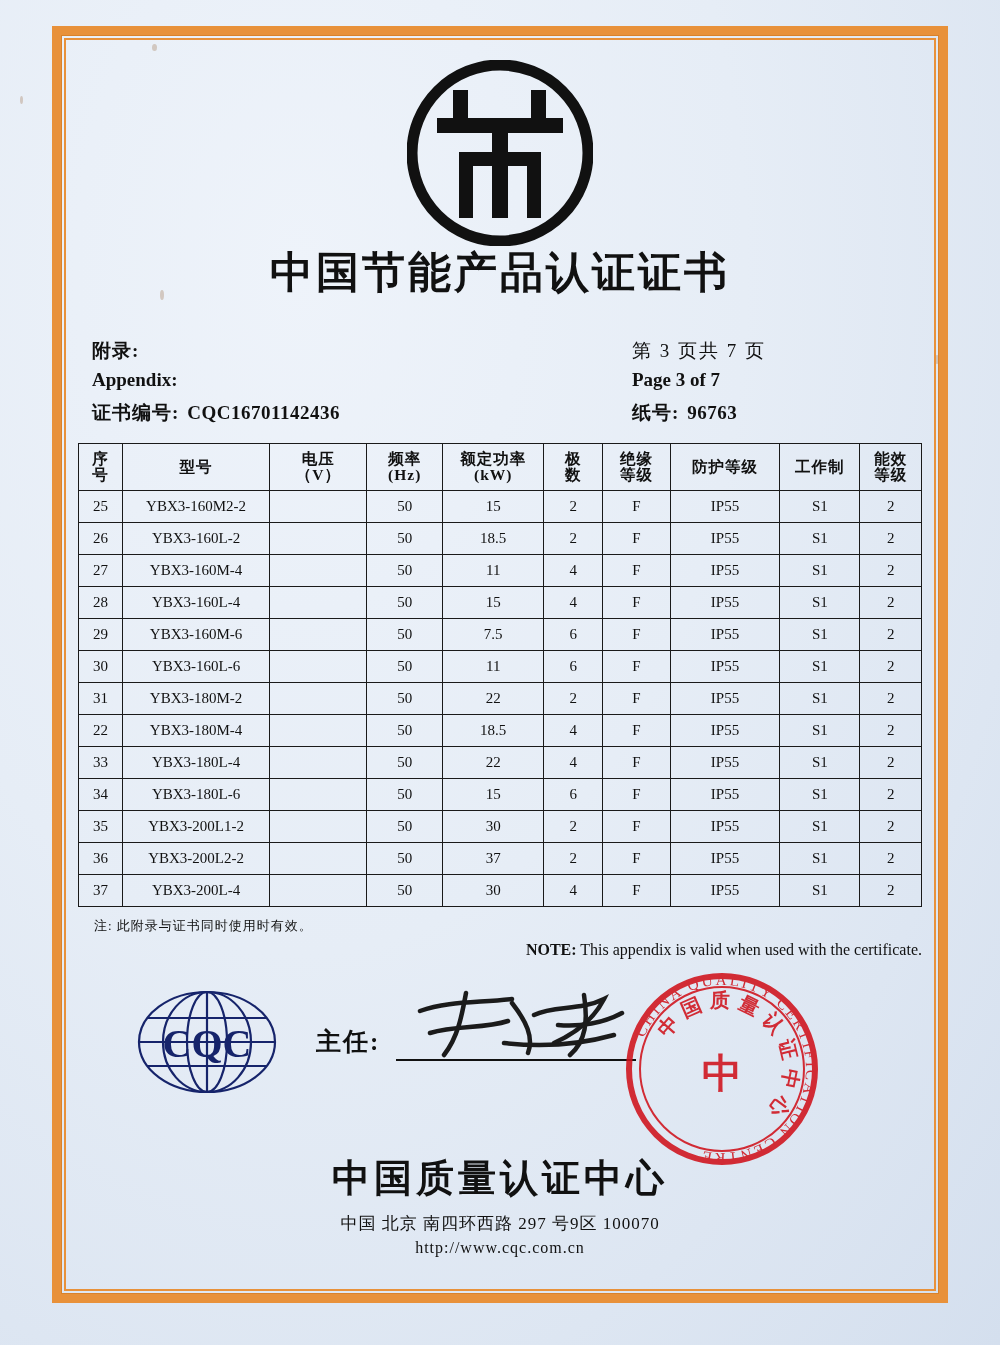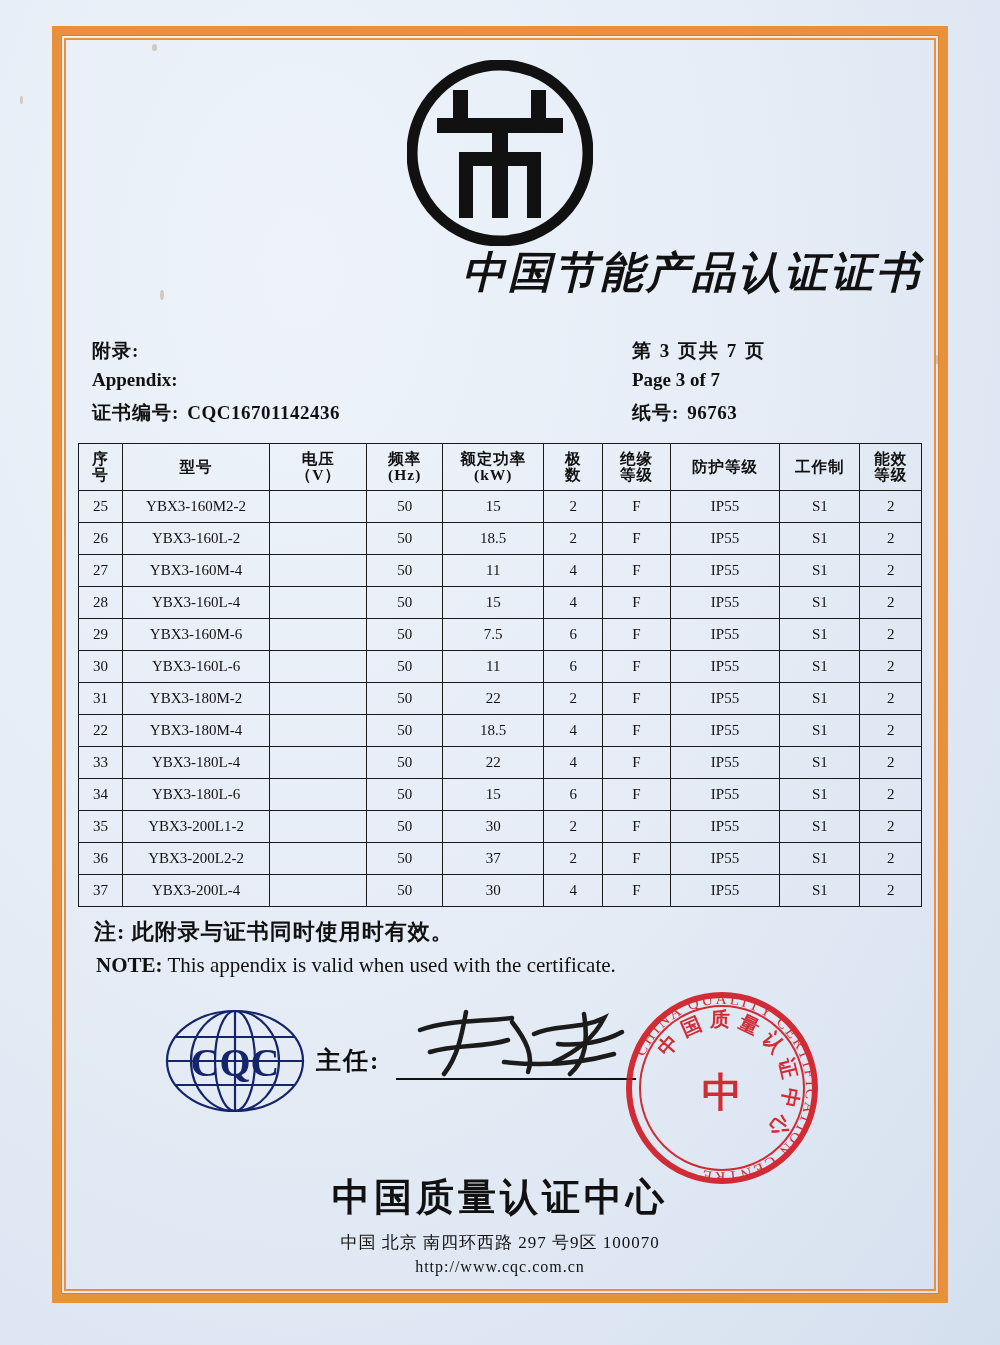--- a/index.html
+++ b/index.html
@@ -37,44 +37,43 @@
     display:flex;justify-content:center;align-items:center;
     margin-top:6px;height:190px;
   }
   .logo{
     width:186px;height:186px;position:relative;
   }
   .logo svg{display:block;}
 
   
   .title{
-    text-align:right;
+    text-align:center;
     font-family:"Liberation Serif", serif;
     font-weight:bold;
     font-size:43px;
     letter-spacing:3px;
     color:#111;
     margin-top:-4px;
-    font-style:italic;
   }
 
   
   .meta{
     margin-top:36px;
     display:flex;
     font-size:19px;
     color:#111;
   }
   .meta-left{width:470px;padding-left:14px;}
   .meta-right{flex:1;padding-left:70px;}
   .meta-row{display:flex;align-items:baseline;margin-bottom:5px;height:26px;}
   .meta-label{font-weight:bold;white-space:nowrap;}
   .meta-label.cn{font-weight:bold;letter-spacing:1px;}
   .meta-val{margin-left:8px;font-weight:bold;letter-spacing:0.5px;}
-  .pg{font-weight:bold;letter-spacing:2px;text-align:right;}
+  .pg{font-weight:normal;letter-spacing:2px;text-align:right;}
 
   
   table.spec{
     margin-top:12px;
     width:100%;
     border-collapse:collapse;
     table-layout:fixed;
     color:#111;
   }
   table.spec th, table.spec td{
@@ -101,42 +100,43 @@
   col.c-ins{width:8%}
   col.c-prot{width:13%}
   col.c-duty{width:9.5%}
   col.c-eff{width:7.3%}
   td.model{font-size:15.5px;}
   td.volt{}
 
   
   .note-cn{
     margin-top:10px;
-    font-size:22px;
-    font-weight:bold;
+    font-size:13px;
+    font-weight:normal;
     letter-spacing:1px;
     padding-left:16px;
     color:#111;
   }
   .note-en{
     margin-top:6px;
-    font-size:21px;
+    font-size:16px;
     padding-left:18px;
     color:#111;
+    text-align:right;
   }
   .note-en b{font-weight:bold;}
 
   
   .sig-area{
     position:relative;
     height:190px;
     margin-top:10px;
   }
   .cqc-logo{
-    position:absolute;left:82px;top:18px;width:150px;height:110px;
+    position:absolute;left:54px;top:18px;width:150px;height:110px;
   }
   .sig-label{
     position:absolute;left:238px;top:56px;
     font-size:25px;font-weight:bold;letter-spacing:2px;color:#111;
   }
   .sig-line{
     position:absolute;left:318px;top:90px;width:240px;height:2px;background:#111;
   }
   .sig-script{
     position:absolute;left:330px;top:16px;width:240px;height:80px;

